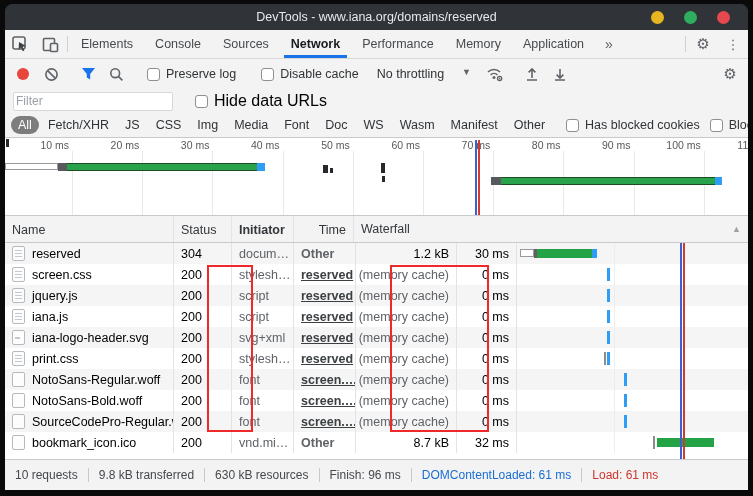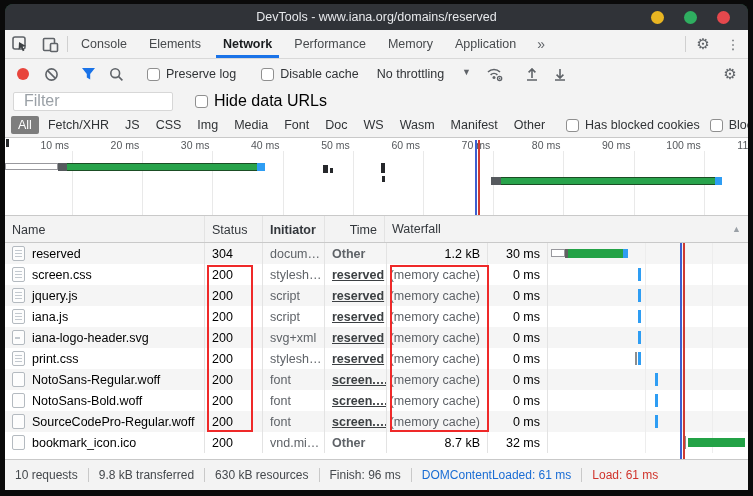--- a/index.html
+++ b/index.html
@@ -31,26 +31,26 @@
   .tool { width:24px; height:24px; display:flex; align-items:center; justify-content:center; cursor:pointer; }
   .rec { width:12px; height:12px; border-radius:50%; background:#e8453c; }
   .chk { display:flex; align-items:center; gap:6px; padding:0 6px; cursor:pointer; white-space:nowrap; }
   .box { width:13px; height:13px; border:1px solid #8f8f8f; border-radius:3px; background:#fff; flex:0 0 13px; }
   .throttle { display:flex; gap:18px; padding:0 8px; cursor:pointer; }
   .caret { font-size:9px; color:#5f6368; }
   .toolbar .spacer { flex:1; }
 
   
   .filterrow { height:24px; flex:0 0 24px; background:#f3f3f3; display:flex; align-items:center; padding:0 8px; gap:16px; }
-  .filter-input { width:160px; height:19px; border:1px solid #d7d7d7; background:#fff; border-radius:2px; font-size:16px; padding:0 10px; color:#333; font-family:"Liberation Sans",sans-serif; }
+  .filter-input { width:160px; height:19px; border:1px solid #d7d7d7; background:#fff; border-radius:2px; font-size:12px; padding:0 2px; color:#333; font-family:"Liberation Sans",sans-serif; }
   .filter-input::placeholder { color:#9aa0a6; }
 
   
   .pillsrow { height:25px; flex:0 0 25px; background:#f3f3f3; display:flex; align-items:center; padding:0 6px; gap:2px; font-size:12.5px; color:#303336; border-bottom:1px solid #c9c9c9; }
-  .pill { padding:2px 7px; border-radius:2px; cursor:pointer; white-space:nowrap; }
+  .pill { padding:2px 7px; border-radius:9px; cursor:pointer; white-space:nowrap; }
   .pill.active { background:#7d7d7d; color:#fff; }
   .pillsrow .chk { padding:0 4px; }
 
   
   .overview { height:78px; flex:0 0 78px; position:relative; background:#fff; border-bottom:1px solid #c9c9c9; overflow:hidden;padding-left:7px; }
   .ov-grid { position:absolute; top:13px; bottom:0; width:1px; background:#e9e9e9; }
   .ov-label { position:absolute; top:1px; font-size:10.5px; color:#55585c; transform:translateX(-100%); padding-right:3px; white-space:nowrap; }
   .ov-bars { position:absolute; left:0; top:14px; right:0; bottom:0; }
   .seg { position:absolute; }
   .seg.wait { height:7px; background:#fff; border:1px solid #98989d; }
@@ -59,21 +59,21 @@
   .seg.blue { height:8px; background:#2e9df3; }
   .mark { position:absolute; background:#26282b; }
   .vline-b { position:absolute; width:2px; background:#3d5fd0; top:2px; bottom:0; }
   .vline-r { position:absolute; width:2px; background:#cf3a31; top:2px; bottom:0; }
 
   
   .grid { flex:1; position:relative; background:#fff; font-size:12.5px; overflow:hidden; }
   .gr-row { display:flex; height:21px; align-items:stretch; }
   .gr-head { height:27px; background:#f3f3f3; border-bottom:1px solid #c9c9c9; color:#33373c; display:flex; }
   .cell { border-right:1px solid #e3e3e3; display:flex; align-items:center; padding:0 7px; white-space:nowrap; overflow:hidden; }
-  .c-name { width:200px; } .c-status { width:58px; } .c-type { width:62px; }
+  .c-name { width:169px; } .c-status { width:58px; } .c-type { width:62px; }
   .c-init { width:62px;font-weight:bold; } .c-size { width:101px; justify-content:flex-end; }
   .c-time { width:60px; justify-content:flex-end; } .c-wf { flex:1; border-right:none; position:relative; padding:0; }
   .gr-head .cell { padding-top:1px; }
   .gr-head .c-wf { padding:0 7px; display:flex; align-items:center; justify-content:space-between; }
   .sort-arrow { color:#9aa0a6; font-size:9px; }
   .row-odd { background:#f5f5f5; }
   .res-icon { width:13px; height:15px; border:1px solid #b4bac0; border-radius:2px; margin-right:7px; flex:0 0 13px; background:#fdfdfd; position:relative; }
   .res-icon.document::before { content:""; position:absolute; left:2px; right:2px; top:3px; height:7px;
      background:repeating-linear-gradient(#c3c9cf 0 1px, transparent 1px 3px); }
   .res-icon.image::before { content:""; position:absolute; left:2px; top:6px; width:5px; height:2px; background:#c3c9cf; }
@@ -120,22 +120,23 @@
           </svg>
     </span>
     <span class="tb-icon">
       <svg width="17" height="17" viewBox="0 0 17 17">
             <rect x="1.5" y="2.5" width="11" height="12" rx="1" fill="none" stroke="#5f6368" stroke-width="1.6"></rect>
             <rect x="8.5" y="7.5" width="7" height="8" rx="1" fill="#f3f3f3" stroke="#5f6368" stroke-width="1.6"></rect>
           </svg>
     </span>
     <span class="vsep"></span>
     <div style="display:flex">
+          <div class="tab">Elements</div>
           <div class="tab">Console</div>
-          <div class="tab">Elements</div>
+          <div class="tab">Sources</div>
           <div class="tab active">Network</div>
           <div class="tab">Performance</div>
           <div class="tab">Memory</div>
           <div class="tab">Application</div>
         </div>
     <span class="tab-overflow">»</span>
     <span class="spacer"></span>
     <span class="vsep"></span>
     <span class="tb-icon">
           <span class="glyph">⚙</span>

